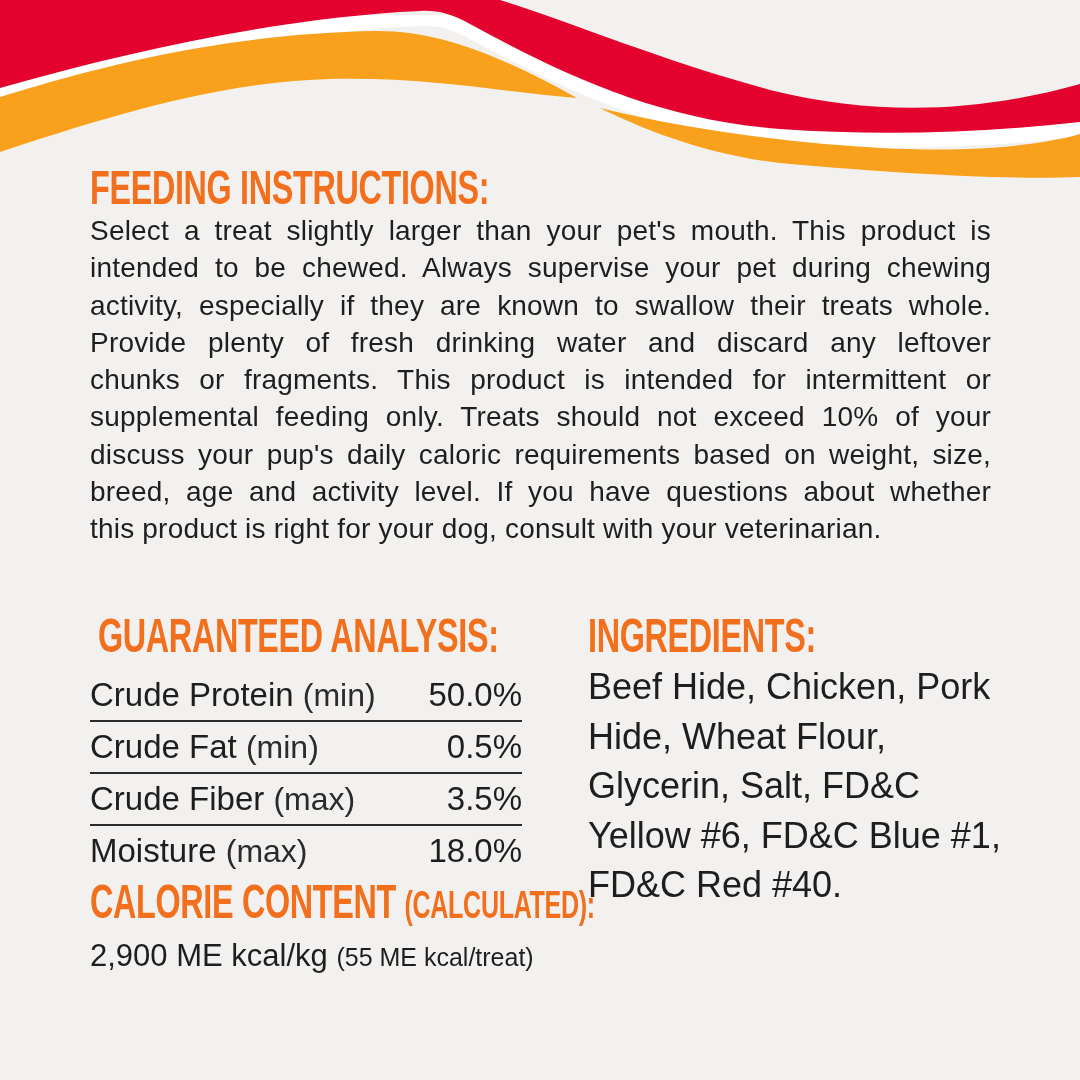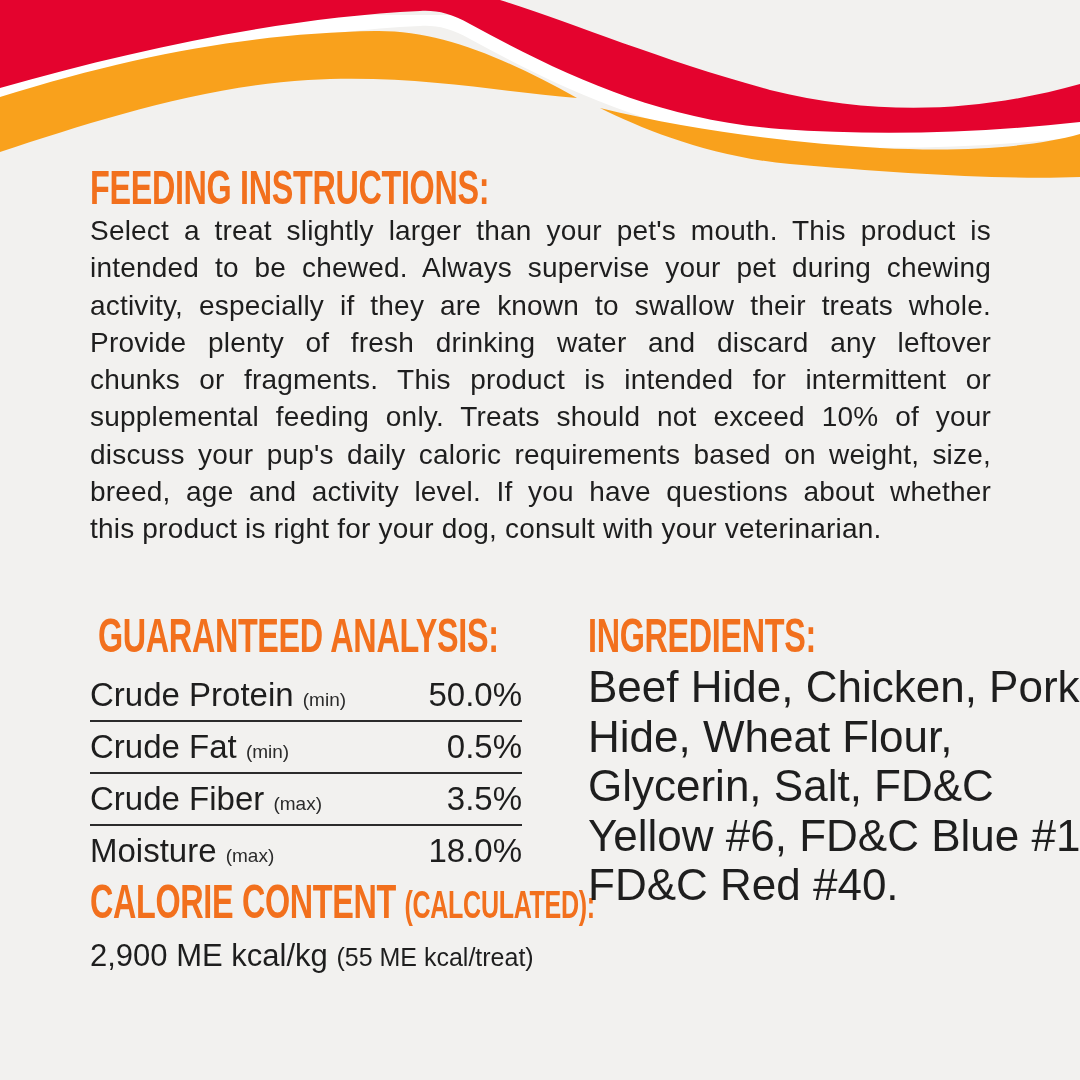--- a/index.html
+++ b/index.html
@@ -33,27 +33,27 @@
   .jline{text-align:justify;text-align-last:justify;height:37.3px;overflow:hidden;}
   .jline.last{text-align-last:left;}
 
   #ga-table{position:absolute;left:90px;top:670px;width:432px;}
   .ga-row{
     display:flex;justify-content:space-between;align-items:baseline;
     height:50px;line-height:50px;border-bottom:2px solid var(--rule);
   }
   .ga-row.last{border-bottom:none;}
   .ga-label{font-size:33px;}
-  .ga-qual{font-size:19px;color:#2b2b2b;}
+  .ga-qual{font-size:32px;color:#2b2b2b;}
   .ga-value{font-size:33px;}
 
   #calorie-value{position:absolute;left:90px;top:938px;font-size:31px;text-align:center;}
   .cal-note{font-size:25px;}
 
-  #ingredients-list{position:absolute;left:588px;top:662px;width:420px;font-size:44px;}
+  #ingredients-list{position:absolute;left:588px;top:662px;width:420px;font-size:36px;}
   .ing-line{height:49.5px;line-height:49.5px;white-space:nowrap;}
 </style>
 </head>
 <body>
 
 <div id="page">
 
   <svg class="waves" viewBox="0 0 1080 210" preserveAspectRatio="none">
     <defs>
       <path id="redwave" d="M0,0 L500,0

